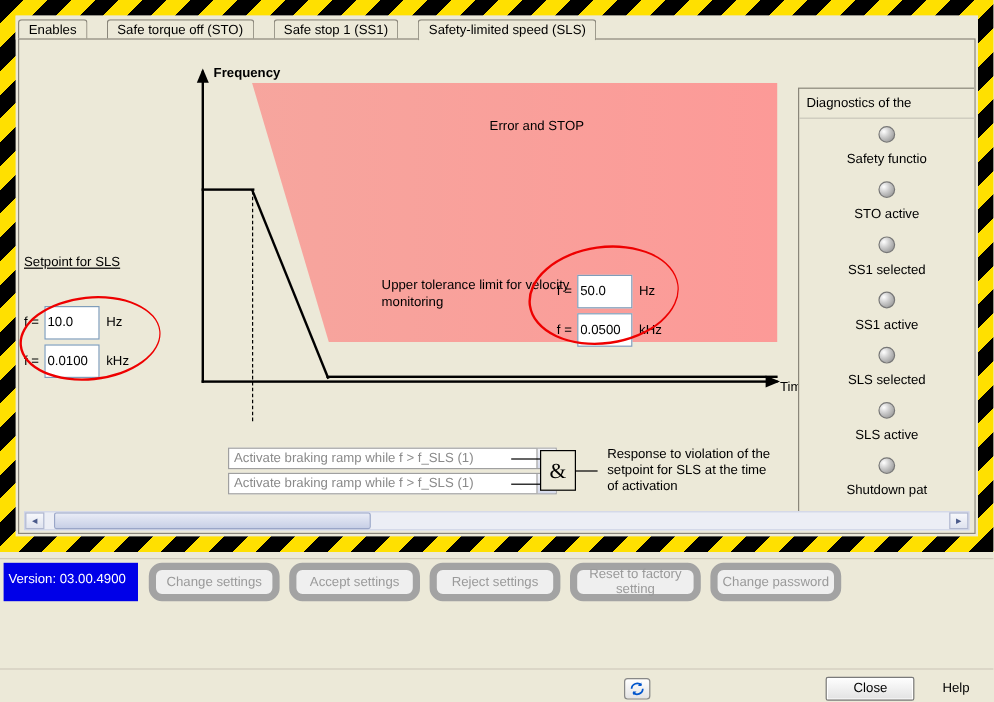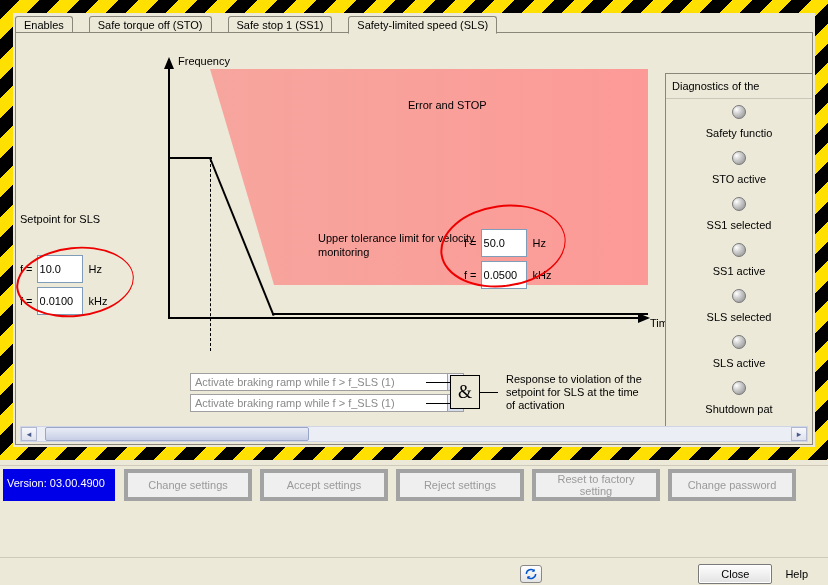--- a/index.html
+++ b/index.html
@@ -103,42 +103,42 @@
     border-radius: 2px;
   }
 
   
   .setpoint {
     position: absolute;
     left: 4px;
     top: 180px;
     width: 136px;
   }
-  .setpoint .title { margin-bottom: 30px; }
+  .setpoint .title { margin-bottom: 30px; text-decoration: underline; }
   .setpoint .row { display: flex; align-items: center; gap: 4px; margin-bottom: 4px; }
   input.val {
     width: 46px;
     height: 28px;
     border: 1px solid #7f9db9;
     background: #fff;
     font-size: 11px;
     padding: 0 2px;
   }
   input.val.wide { width: 46px; }
   .unit { margin-left: 2px; }
 
   
   .chart {
     position: absolute;
     left: 132px;
     top: 26px;
     width: 490px;
     height: 300px;
   }
-  .ylabel { position: absolute; left: 30px; top: -4px; font-size: 11px; }
+  .ylabel { position: absolute; left: 30px; top: -4px; font-size: 11px; font-weight: bold; }
   .xlabel { position: absolute; right: -36px; bottom: 30px; font-size: 11px; }
 
   .axis-y {
     position: absolute;
     left: 20px;
     top: 0;
     bottom: 40px;
     width: 2px;
     background: #000;
   }
@@ -341,46 +341,46 @@
     padding: 8px 4px;
   }
   .btnrow {
     position: absolute;
     left: 124px;
     top: 3px;
     display: flex;
     gap: 8px;
   }
   .winbtn {
-    width: 128px;
+    width: 109px;
     height: 32px;
     background: #efefef;
-    border: 4px solid #a3a3a3;
+    border: 6px solid #a3a3a3;
     color: #9a9a9a;
     font-size: 11px;
-    border-radius: 0;
+    border-radius: 11px;
     display: flex;
     align-items: center;
     justify-content: center;
     text-align: center;
     line-height: 12px;
     padding: 2px 4px;
   }
   .statusbar {
     position: absolute;
     left: 0;
     right: 0;
     bottom: 0;
     height: 28px;
     border-top: 1px solid #cfcabb;
     padding-top: 5px;
     display: flex;
     align-items: center;
     justify-content: flex-end;
-    gap: 13px;
+    gap: 23px;
     padding-right: 20px;
   }
   .sb-icon {
     width: 22px;
     height: 18px;
     border: 1px solid #888;
     border-radius: 3px;
     display: flex;
     align-items: center;
     justify-content: center;

